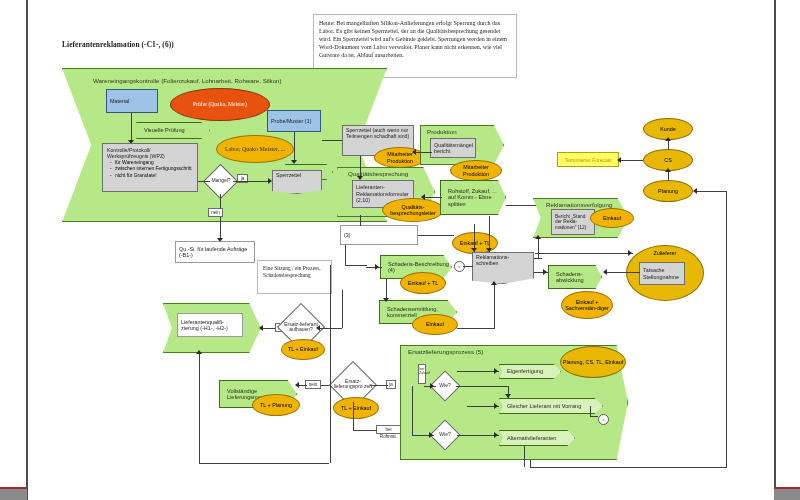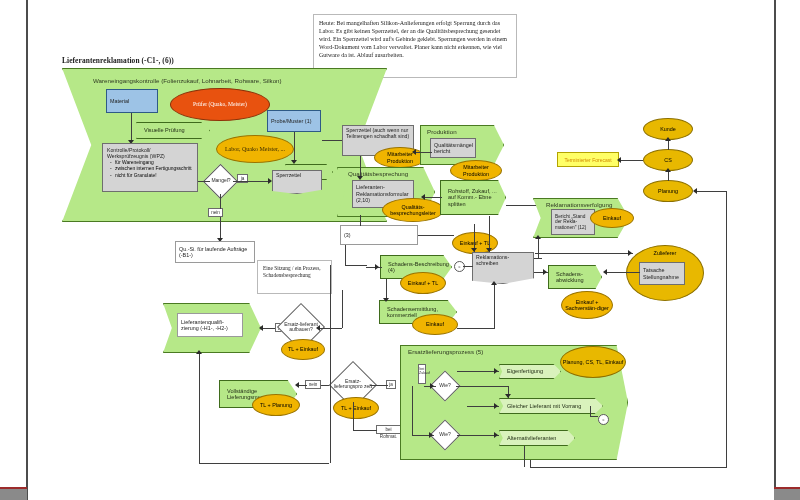--- a/index.html
+++ b/index.html
@@ -81,21 +81,21 @@
 
   <div class="frame-line" style="left:26px;top:0;width:1.5px;height:500px;"></div>
   <div class="frame-line" style="left:774px;top:0;width:1.5px;height:500px;"></div>
   <div class="frame-red" style="left:0;top:487px;width:27px;height:2px;"></div>
   <div class="frame-bar" style="left:0;top:489px;width:27px;height:11px;"></div>
   <div class="frame-red" style="left:774px;top:487px;width:26px;height:2px;"></div>
   <div class="frame-bar" style="left:774px;top:489px;width:26px;height:11px;"></div>
 
   <div class="canvas">
 
-    <div class="title" style="left:62px;top:56px;">Lieferantenreklamation (-C1-, (6))</div>
+    <div class="title" style="left:62px;top:40px;">Lieferantenreklamation (-C1-, (6))</div>
 
     <div class="note" style="left:313px;top:14px;width:204px;height:64px;">Heute: Bei mangelhaften Silikon-Anlieferungen erfolgt Sperrung durch das Labor. Es gibt keinen Sperrzettel, der an die Qualitätsbesprechung gesendet wird. Ein Sperrzettel wird auf's Gebinde geklebt. Sperrungen werden in einem Word-Dokument vom Labor verwaltet. Planer kann nicht erkennen, wie viel Gutware da ist. Ablauf ausarbeiten.</div>
 
     <div class="lane" style="left:62px;top:68px;width:325px;height:154px;clip-path:polygon(0 0,100% 0,91% 50%,100% 100%,0 100%,9% 50%);"></div>
     <div class="lane-title" style="left:93px;top:77px;">Wareneingangskontrolle (Folienzukauf, Lohnarbeit, Rohware, Silkon)</div>
 
     <div class="n blue rect" style="left:106px;top:89px;width:52px;height:24px;">
       <span>Material</span>
     </div>
     <div class="conn conn-v" style="left:131px;top:113px;height:27px;"></div>

